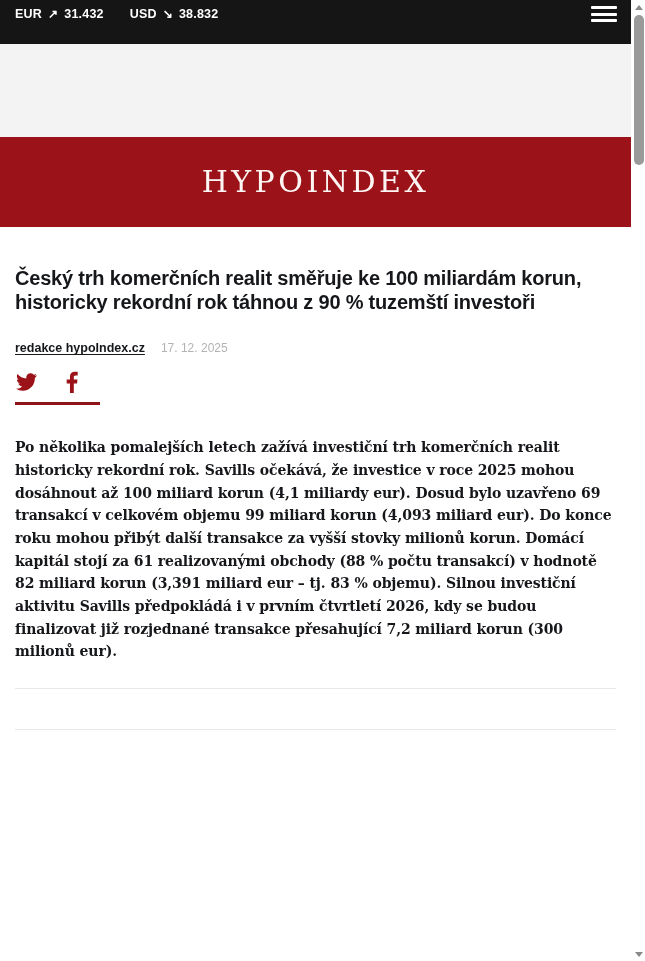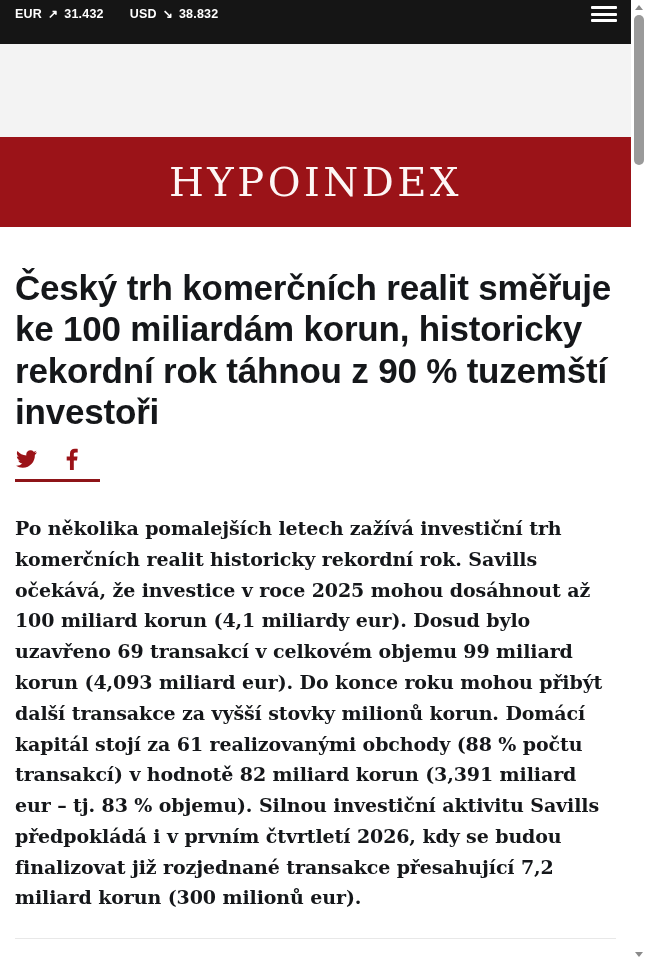--- a/index.html
+++ b/index.html
@@ -65,32 +65,32 @@
   .banner {
     height: 90px;
     background: #9b1318;
     display: flex;
     align-items: center;
     justify-content: center;
   }
   .banner .logo {
     color: #fdf6f5;
     font-family: "DejaVu Serif", "Liberation Serif", serif;
-    font-size: 40px;
+    font-size: 30px;
     font-weight: 400;
     letter-spacing: 3.5px;
     line-height: 1;
   }
 
   
   .article { padding: 0 15px; }
 
   .headline {
     margin-top: 40px;
-    font-size: 35px;
+    font-size: 20px;
     line-height: 1.18;
     font-weight: 700;
     color: #15171a;
     letter-spacing: -0.2px;
   }
 
   .meta {
     margin-top: 27px;
     display: flex;
     align-items: baseline;
@@ -132,21 +132,21 @@
   }
   .cat-rule {
     margin-top: 9px;
     width: 85px; height: 3px;
     background: #8e1418;
   }
 
   .body-text {
     margin-top: 31px;
     font-family: "DejaVu Serif", "Liberation Serif", serif;
-    font-size: 19px;
+    font-size: 14px;
     line-height: 1.62;
     font-weight: bold;
     color: #15171a;
     letter-spacing: -0.1px;
   }
 
   .divider {
     height: 1px;
     background: #e8e8e8;
     margin-top: 25px;
@@ -219,20 +219,24 @@
     <div class="greystrip"></div>
 
     <div class="banner">
       <div class="logo">HYPOINDEX</div>
     </div>
 
     <div class="article">
 
       <h1 class="headline">Český trh komerčních realit směřuje ke 100 miliardám korun, historicky rekordní rok táhnou z 90 % tuzemští investoři</h1>
 
+      <div class="meta">
+        <span class="author">redakce hypoIndex.cz</span>
+        <span class="date">17. 12. 2025</span>
+      </div>
 
       <div class="socials">
         <span class="sicon">
           <svg width="21" height="18" viewBox="0 0 24 20" aria-hidden="true">
             <path d="M24 2.4c-.9.4-1.8.66-2.8.78 1-.6 1.78-1.56 2.14-2.7-.94.56-2 .96-3.1 1.18A4.9 4.9 0 0 0 16.6 0c-2.7 0-4.9 2.2-4.9 4.9 0 .38.04.76.12 1.12C7.76 5.82 4.12 3.86 1.68.86c-.42.72-.66 1.56-.66 2.46 0 1.7.86 3.2 2.18 4.08a4.86 4.86 0 0 1-2.22-.62v.06c0 2.38 1.68 4.36 3.92 4.8-.4.12-.84.18-1.3.18-.32 0-.62-.04-.92-.1.62 1.94 2.42 3.36 4.56 3.4A9.84 9.84 0 0 1 0 17.74 13.86 13.86 0 0 0 7.56 20c9.06 0 14-7.5 14-14 0-.22 0-.42-.02-.64A9.9 9.9 0 0 0 24 2.4z"></path>
           </svg>
         </span>
         <span class="sicon">
           <svg width="12" height="22" viewBox="0 0 12 22" aria-hidden="true">
             <path d="M7.8 22v-9.6h3.2l.5-3.8H7.8V6.2c0-1.1.3-1.8 1.9-1.8h2V1c-.35-.05-1.53-.15-2.9-.15-2.88 0-4.85 1.76-4.85 4.98v2.77H0.7v3.8h3.25V22h3.85z"></path>

